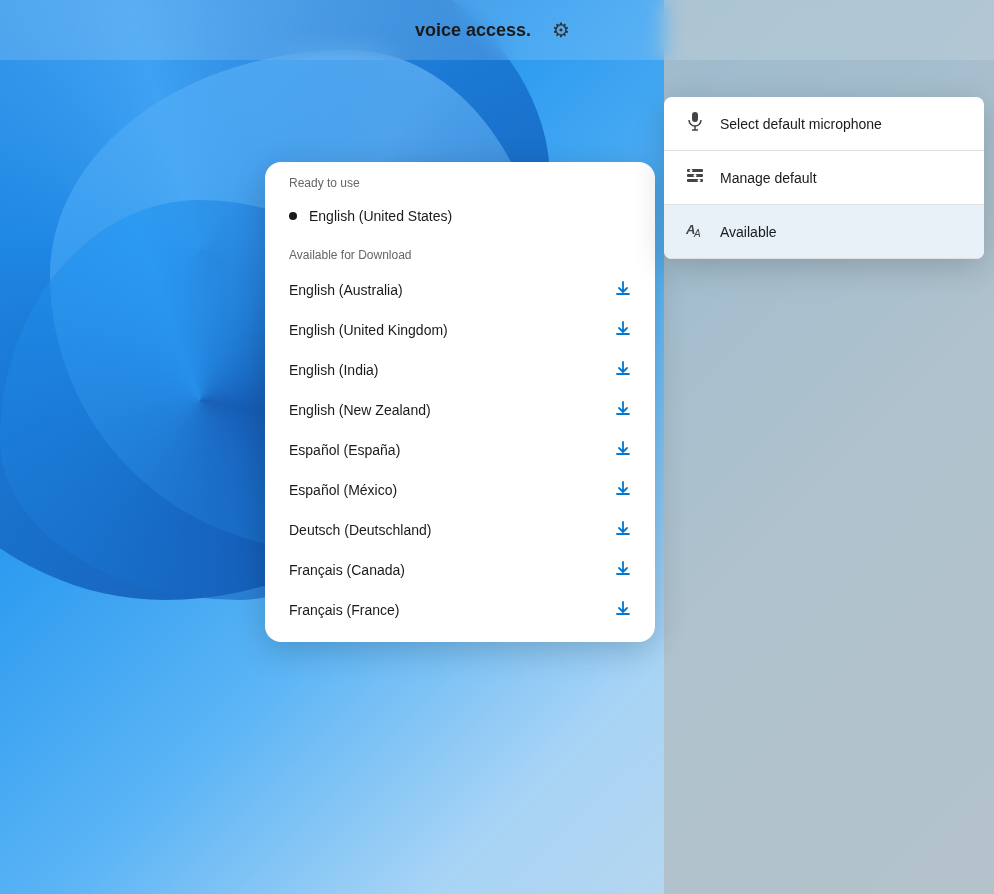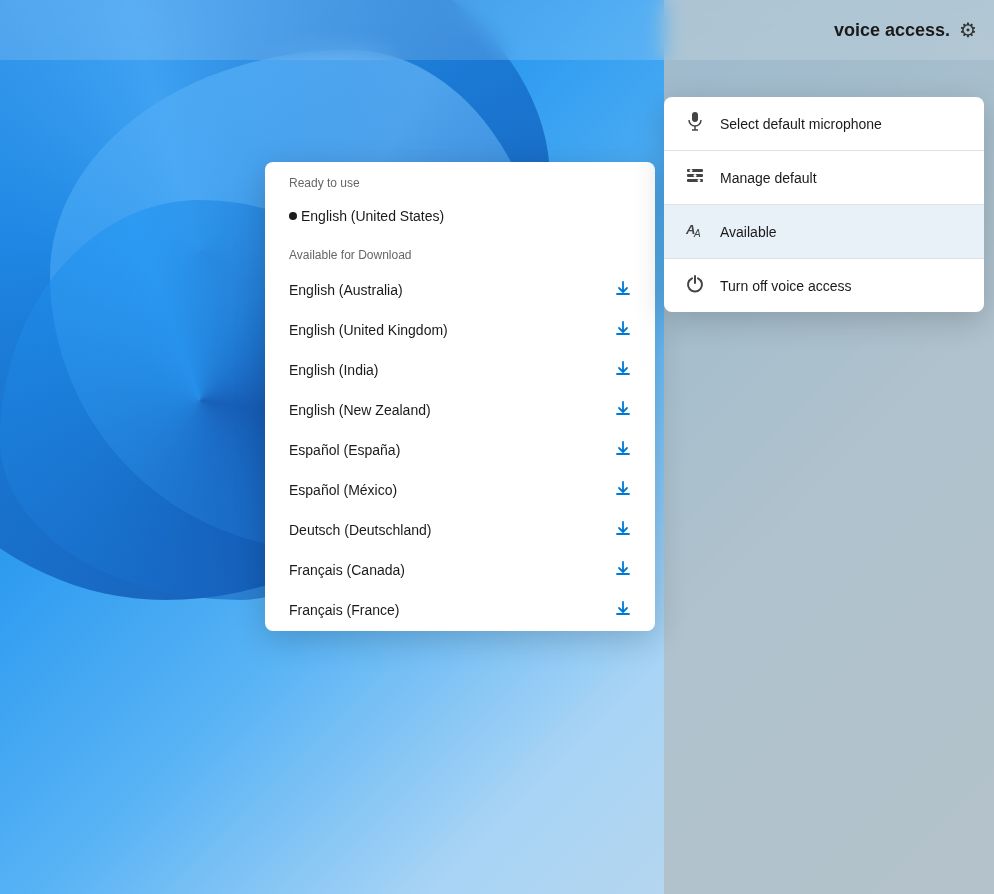--- a/index.html
+++ b/index.html
@@ -68,23 +68,24 @@
     .topbar {
       position: absolute;
       top: 0;
       left: 0;
       right: 0;
       height: 60px;
       background: rgba(255,255,255,0.15);
       backdrop-filter: blur(10px);
       display: flex;
       align-items: center;
-      justify-content: flex-end;
+      justify-content: center;
       padding: 0 8px;
       z-index: 100;
+      gap: 12px;
     }
     .topbar-title {
       font-size: 18px;
       font-weight: 600;
       color: #1a1a1a;
     }
     .gear-btn {
       width: 36px;
       height: 36px;
       display: flex;
@@ -140,45 +141,45 @@
       background: #e0e0e0;
     }
 
     
     .language-panel {
       position: absolute;
       top: 162px;
       left: 265px;
       width: 390px;
       background: white;
-      border-radius: 8px;
+      border-radius: 16px;
       box-shadow: 0 8px 32px rgba(0,0,0,0.18);
       z-index: 150;
       overflow: hidden;
-      padding-bottom: 1px;
+      padding-bottom: 12px;
     }
     .lang-section-header {
       padding: 14px 24px 8px 24px;
       font-size: 12px;
       color: #666;
       font-weight: 400;
     }
     .lang-item {
       display: flex;
       align-items: center;
       justify-content: space-between;
       padding: 10px 24px;
       cursor: pointer;
       font-size: 14px;
       color: #1a1a1a;
     }
     .lang-item-selected {
       display: flex;
       align-items: center;
-      gap: 4px;
+      gap: 12px;
     }
     .lang-bullet {
       width: 8px;
       height: 8px;
       background: #1a1a1a;
       border-radius: 50%;
       display: inline-block;
     }
     .download-icon {
       color: #0078d4;
@@ -240,29 +241,20 @@
       <svg width="20" height="20" viewBox="0 0 20 20" fill="none">
         <text x="1" y="15" font-size="13" fill="#444" font-family="Segoe UI, sans-serif" font-style="italic" font-weight="bold">A</text>
         <text x="9" y="18" font-size="10" fill="#444" font-family="Segoe UI, sans-serif" font-style="italic">A</text>
       </svg>
     </span>
     <span class="menu-item-label">Available</span>
   </div>
 
   <div class="menu-divider"></div>
 
-  <div class="menu-item">
-    <span class="menu-item-icon">
-      <svg width="20" height="20" viewBox="0 0 20 20" fill="none">
-        <path d="M10 3v7" stroke="#444" stroke-width="2" stroke-linecap="round"></path>
-        <path d="M7 5.3A7 7 0 1 0 13 5.3" stroke="#444" stroke-width="2" fill="none" stroke-linecap="round"></path>
-      </svg>
-    </span>
-    <span class="menu-item-label">Turn off voice access</span>
-  </div>
 </div>
 
 <div class="language-panel">
 
   <div class="lang-section-header">Ready to use</div>
   <div class="lang-item">
     <div class="lang-item-selected">
       <span class="lang-bullet"></span>
       <span>English (United States)</span>
     </div>

